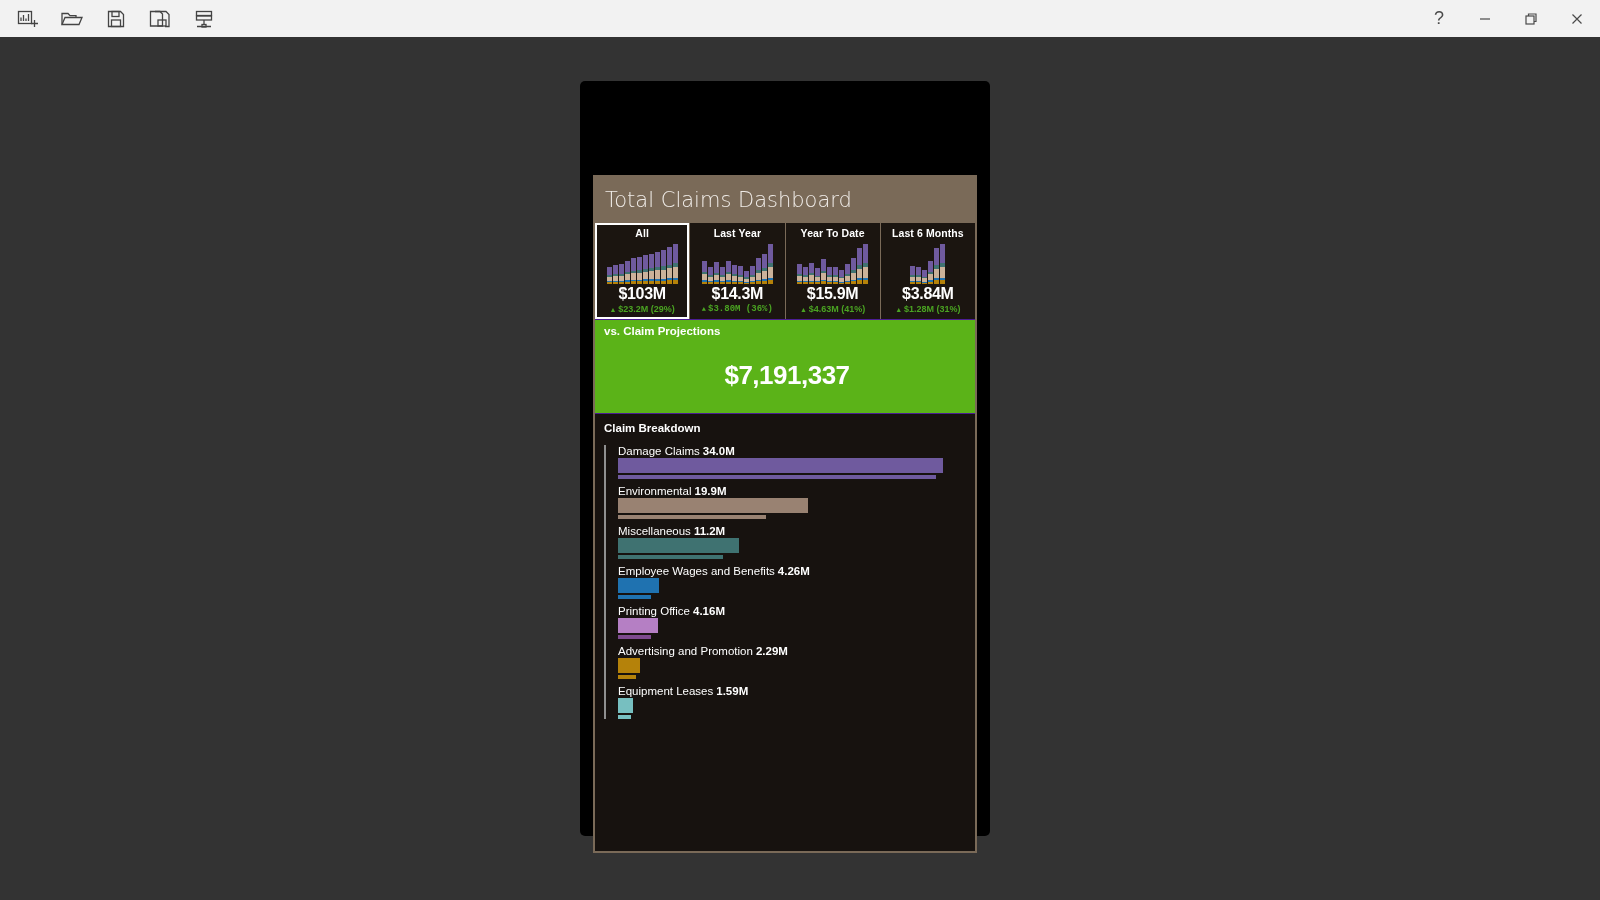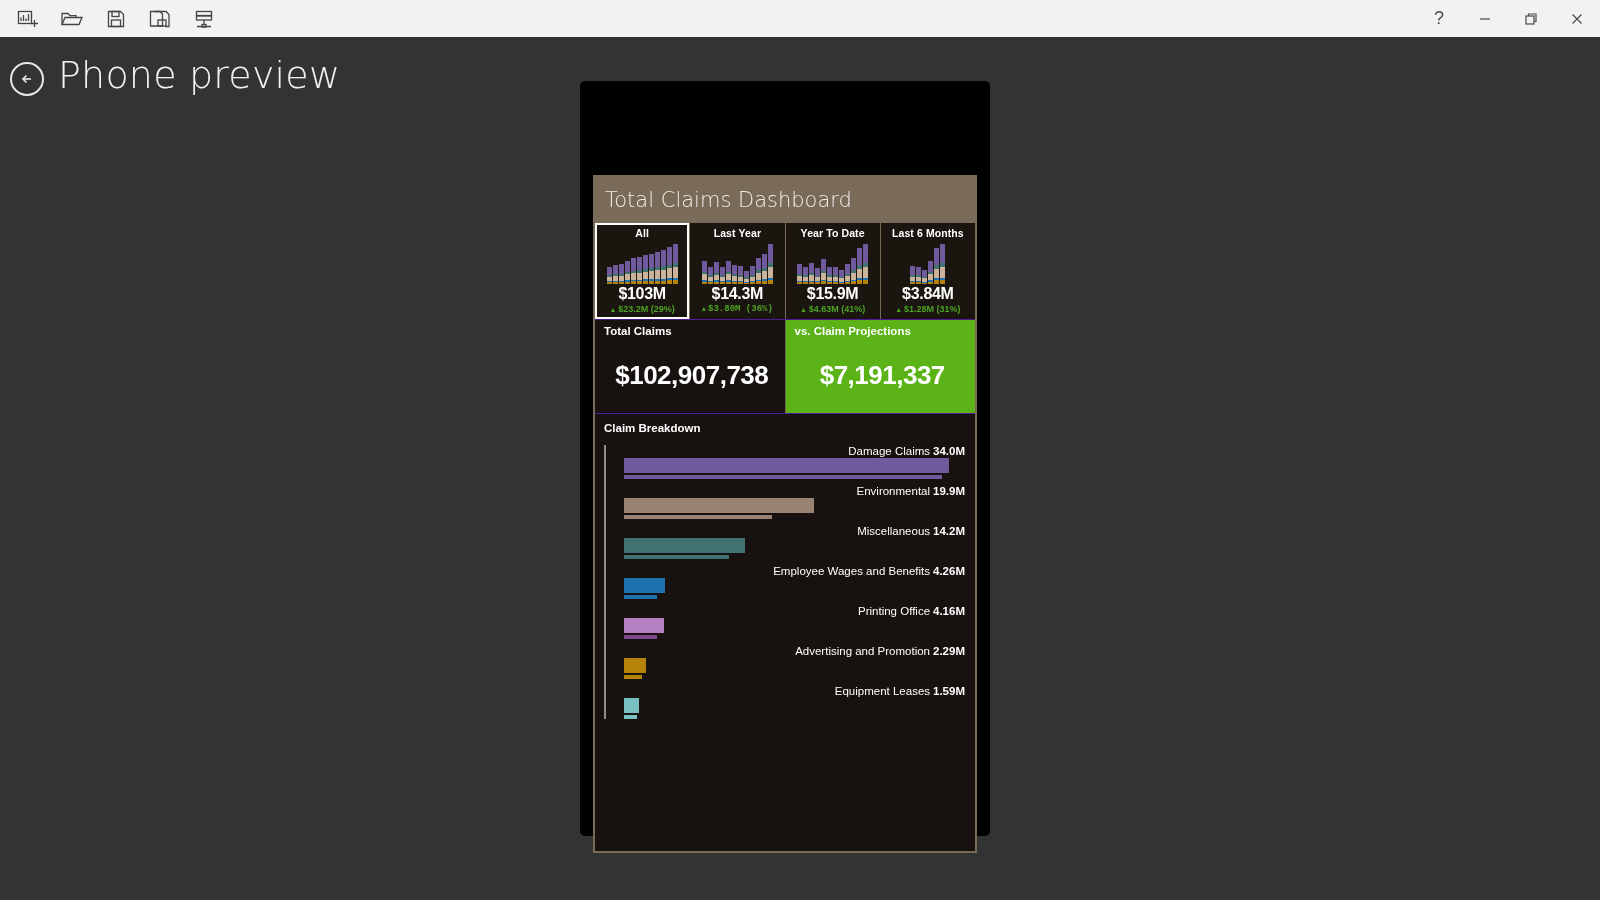--- a/index.html
+++ b/index.html
@@ -129,21 +129,21 @@
     font-size:26px; font-weight:bold; color:#ffffff; letter-spacing:-.5px;
     padding-right:5px;
   }
 
   
   .bd{
     flex:1; background:#17120f; margin-top:1px;
     padding:8px 10px 8px 9px; overflow:hidden;
   }
   .bd-title{ font-size:11.5px; font-weight:bold; color:#ffffff; }
-  .bd-list{ margin-top:11px; border-left:2px solid #8f8f8f; padding-left:18px;text-align:right; }
+  .bd-list{ margin-top:11px; border-left:2px solid #8f8f8f; padding-left:12px; }
   .bd-item{ margin-bottom:6px; }
   .bd-item:last-child{ margin-bottom:0; }
   .bd-row{ font-size:11.5px; color:#ffffff; }
   .bd-row .cat{ font-weight:normal; }
   .bd-row .val{ font-weight:bold; margin-left:3px; }
   .bd-bar{ height:15px; margin-top:1px; }
   .bd-cmp{ height:4px; margin-top:2px; }
 </style>
 </head>
 <body>
@@ -214,31 +214,20 @@
     <div class="win-btn">
       <svg width="16" height="16" viewBox="0 0 16 16">
           <path d="M3.5 3.5l9 9M12.5 3.5l-9 9" stroke="#4a4a4a" stroke-width="1.2"></path>
         </svg>
     </div>
   </div>
 </div>
 
 <div class="page">
 
-  <div class="page-head">
-    <div class="back-btn">
-      <svg width="20" height="20" viewBox="0 0 20 20">
-          <g fill="none" stroke="#e8e8e8" stroke-width="1.6">
-        <path d="M14 10H6"></path>
-            <path d="M9.5 6.5L6 10l3.5 3.5"></path>
-          </g>
-        </svg>
-    </div>
-    <div class="page-title">Phone preview</div>
-  </div>
 
   <div class="phone">
     <div class="phone-screen">
       <div class="dash">
 
         <div class="dash-header">
           <div class="dash-title">Total Claims Dashboard</div>
         </div>
 
         <div class="kpi-row" id="kpi-row">
@@ -572,45 +561,41 @@
               </div>
               <div class="kpi-value">$3.84M</div>
               <div class="kpi-delta" style="color: rgb(74, 163, 34);">
                 <span class="arrow">▲</span>
                 <span>$1.28M (31%)</span>
               </div>
             </div>
           </div>
 
         <div class="num-row" id="num-row">
-            <div class="num-cell dark">
-              <div class="num-label">Total Claims</div>
-              <div class="num-value">$102,907,738</div>
-            </div>
             <div class="num-cell green">
               <div class="num-label">vs. Claim Projections</div>
               <div class="num-value">$7,191,337</div>
             </div>
           </div>
 
         <div class="bd">
           <div class="bd-title">Claim Breakdown</div>
           <div class="bd-list" id="bd-list">
               <div class="bd-item">
                 <div class="bd-row"><span class="cat">Damage Claims</span><span class="val">34.0M</span></div>
                 <div class="bd-bar" style="width: 325px; background: rgb(111, 90, 158);"></div>
                 <div class="bd-cmp" style="width: 318.309px; background: rgb(111, 90, 158);"></div>
               </div>
               <div class="bd-item">
                 <div class="bd-row"><span class="cat">Environmental</span><span class="val">19.9M</span></div>
                 <div class="bd-bar" style="width: 190.221px; background: rgb(153, 130, 114);"></div>
                 <div class="bd-cmp" style="width: 148.162px; background: rgb(153, 130, 114);"></div>
               </div>
               <div class="bd-item">
-                <div class="bd-row"><span class="cat">Miscellaneous</span><span class="val">14.2M</span></div>
+                <div class="bd-row"><span class="cat">Miscellaneous</span><span class="val">11.2M</span></div>
                 <div class="bd-bar" style="width: 121.397px; background: rgb(63, 114, 113);"></div>
                 <div class="bd-cmp" style="width: 105.147px; background: rgb(63, 114, 113);"></div>
               </div>
               <div class="bd-item">
                 <div class="bd-row"><span class="cat">Employee Wages and Benefits</span><span class="val">4.26M</span></div>
                 <div class="bd-bar" style="width: 40.7206px; background: rgb(31, 114, 176);"></div>
                 <div class="bd-cmp" style="width: 32.5px; background: rgb(31, 114, 176);"></div>
               </div>
               <div class="bd-item">
                 <div class="bd-row"><span class="cat">Printing Office</span><span class="val">4.16M</span></div>

